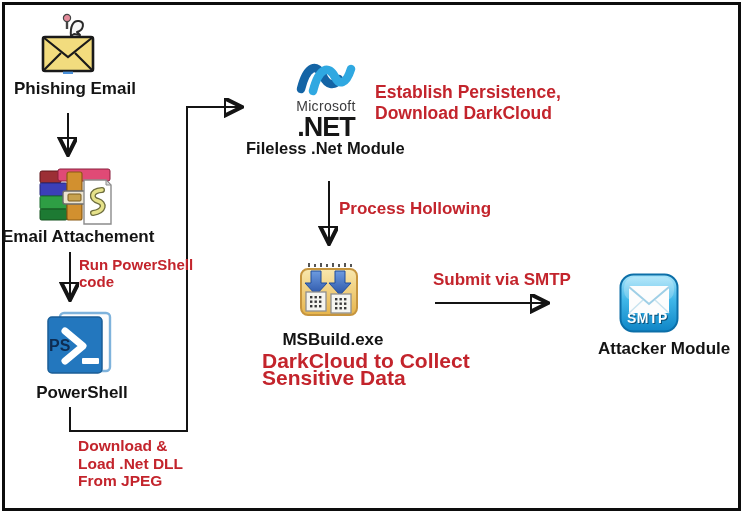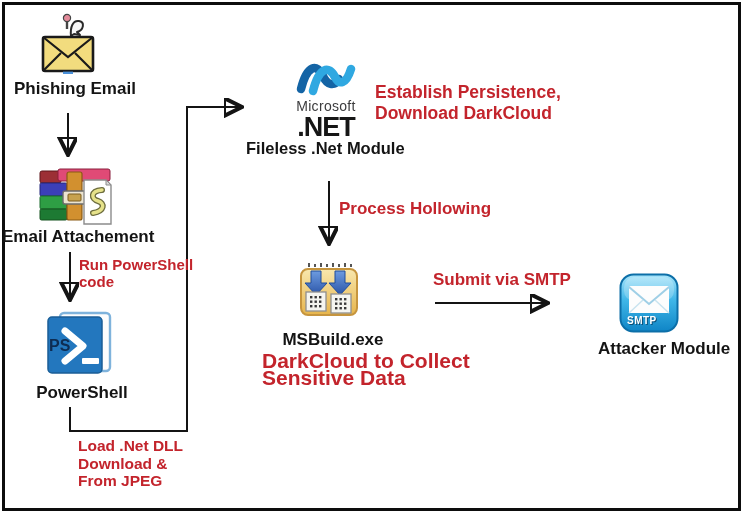--- a/index.html
+++ b/index.html
@@ -26,21 +26,21 @@
   }
   .note div { line-height:inherit; }
 
   
   .netlogo { position:absolute; left:290px; top:56px; width:72px; text-align:center; }
   .netlogo .brand { font-size:14px; color:#3b3b3d; letter-spacing:.3px; margin-top:-2px; }
   .netlogo .product { font-size:27px; font-weight:700; color:#161616; line-height:1.02; letter-spacing:-1px; }
 
   .smtp-text {
     position:absolute; left:8px; bottom:7px; color:#fff; font-weight:700;
-    font-size:10px; letter-spacing:.5px; text-shadow:1px 1px 0 #0a4e76;
+    font-size:14px; letter-spacing:.5px; text-shadow:1px 1px 0 #0a4e76;
   }
 </style>
 </head>
 <body>
 
 <div class="canvas">
   <div class="frame"></div>
 
   <svg class="overlay" width="742" height="513" viewBox="0 0 742 513">
     <defs>
@@ -98,22 +98,22 @@
       <rect x="14" y="2" width="50" height="58" rx="4" fill="#fdfdfd" stroke="#7fb3dc" stroke-width="2.4"></rect>
       <rect x="2" y="6" width="54" height="56" rx="4" fill="#2377be" stroke="#1b5e96" stroke-width="1.5"></rect>
       <text x="3" y="40" font-size="16" font-weight="bold" fill="#0e2c52" font-family="Liberation Sans, sans-serif">PS</text>
       <polyline points="19,20 37,35 19,50" fill="none" stroke="#ffffff" stroke-width="7" stroke-linecap="round" stroke-linejoin="round"></polyline>
       <rect x="36" y="47" width="17" height="6" rx="1" fill="#ffffff"></rect>
     </svg>
   </div>
   <div class="label" style="left:20px; top:383px; width:124px;">PowerShell</div>
 
   <div class="note" style="left:78px; top:437px; font-size:15.5px; line-height:17.5px;">
+    <div>Download &amp;</div>
     <div>Load .Net DLL</div>
-    <div>Download &amp;</div>
     <div>From JPEG</div>
   </div>
 
   <div class="netlogo">
     <svg width="62" height="40" viewBox="0 0 62 40">
       <path d="M6,33 C12,9 22,7 28,20 C32,29 39,31 44,23" fill="none" stroke="#1464a5" stroke-width="8.5" stroke-linecap="round"></path>
       <path d="M18,35 C24,11 34,9 40,21 C44,29 51,29 56,13" fill="none" stroke="#2fa8e1" stroke-width="8.5" stroke-linecap="round"></path>
     </svg>
     <div class="brand">Microsoft</div>
     <div class="product">.NET</div>

